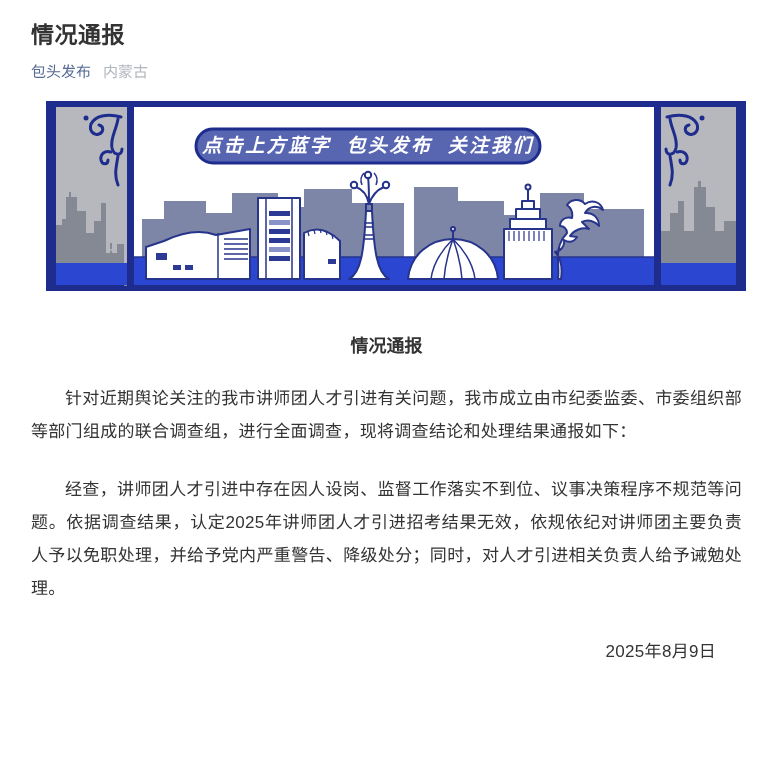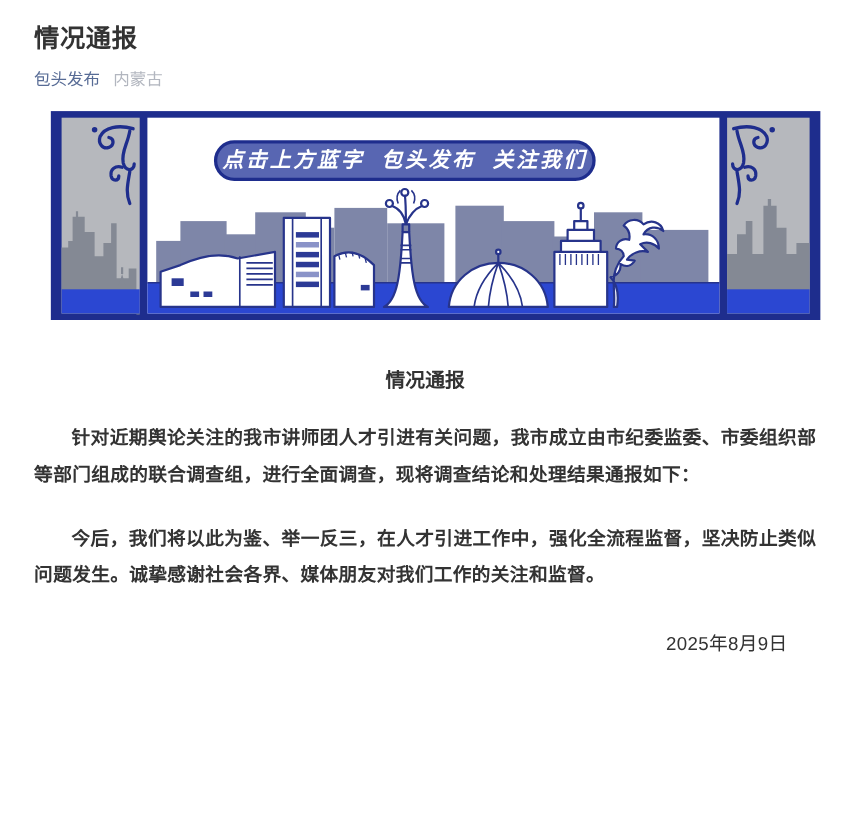--- a/index.html
+++ b/index.html
@@ -25,21 +25,21 @@
     font-weight:700;font-style:italic;
     letter-spacing:2.5px;word-spacing:8px;
   }
   .section-heading{
     font-size:18px;font-weight:700;color:#333;
     text-align:center;margin:40px 0 0;
   }
   .body-para{
     font-size:17px;line-height:33px;color:#333;
     text-align:justify;text-indent:2em;
-    margin:25px 0;letter-spacing:.3px;font-weight:bold;
+    margin:25px 0;letter-spacing:.3px;
   }
   .signature-block{
     margin-top:28px;text-align:right;
     font-size:17px;line-height:38px;color:#333;
     padding-right:26px;letter-spacing:.3px;
   }
 </style>
 </head>
 <body>
 
@@ -161,19 +161,19 @@
         <g transform="translate(619,10)">
           <use href="#flourish"></use>
         </g>
       </g>
     </svg>
   </figure>
 
   <section>
     <h2 class="section-heading">情况通报</h2>
     <p class="body-para">针对近期舆论关注的我市讲师团人才引进有关问题，我市成立由市纪委监委、市委组织部等部门组成的联合调查组，进行全面调查，现将调查结论和处理结果通报如下：</p>
-    <p class="body-para">今后，我们将以此为鉴、举一反三，在人才引进工作中，强化全流程监督，坚决防止类似问题发生。诚挚感谢社会各界、媒体朋友对我们工作的关注和监督。</p>
+    <p class="body-para">经查，讲师团人才引进中存在因人设岗、监督工作落实不到位、议事决策程序不规范等问题。依据调查结果，认定2025年讲师团人才引进招考结果无效，依规依纪对讲师团主要负责人予以免职处理，并给予党内严重警告、降级处分；同时，对人才引进相关负责人给予诫勉处理。</p>
     <div class="signature-block">
       <div>2025年8月9日</div>
     </div>
   </section>
 
 </div>
 
 </body></html>

